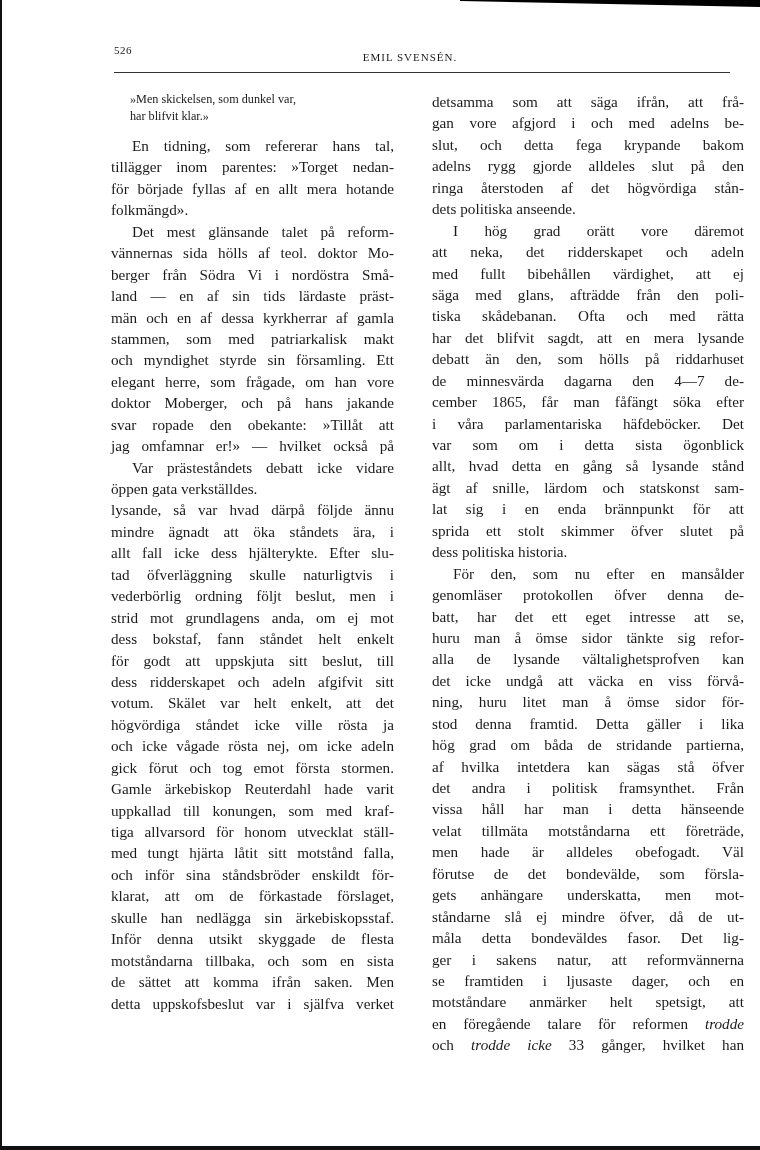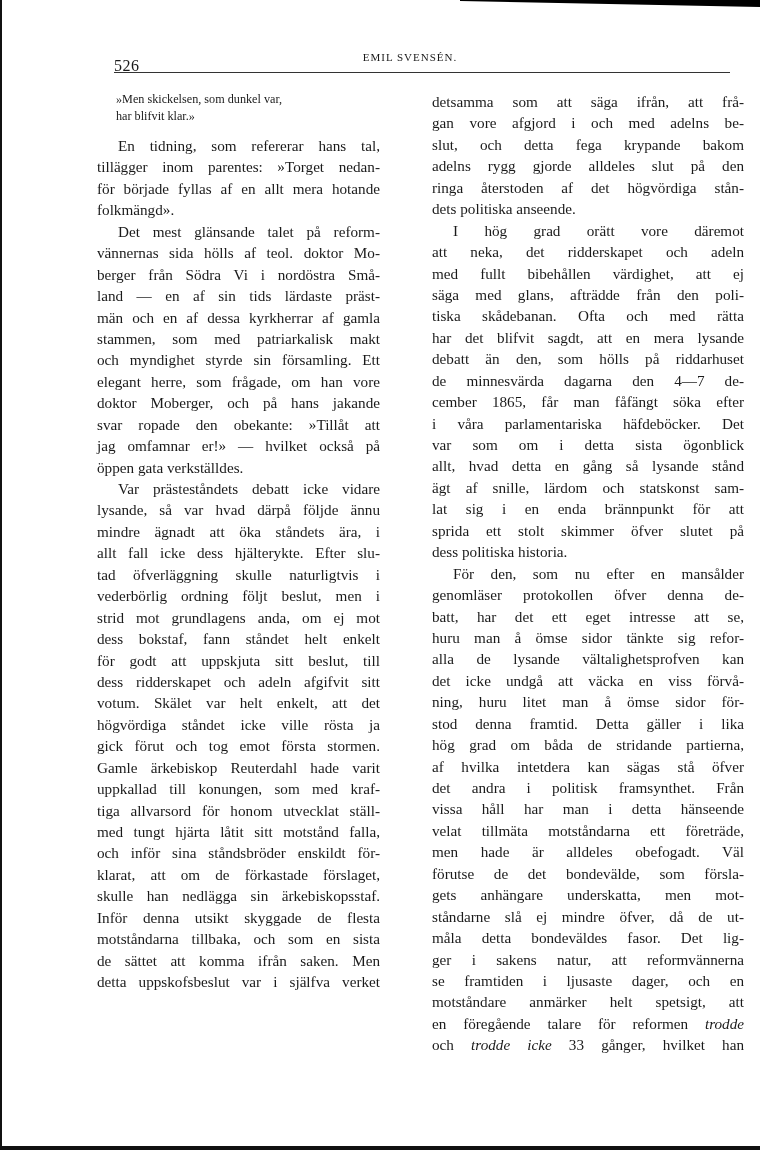--- a/index.html
+++ b/index.html
@@ -8,33 +8,33 @@
     background: #ffffff; color: #1a1a1a;
     font-family: "Liberation Serif", "DejaVu Serif", serif;
   }
   .edge-left { position: absolute; left: 0; top: 0; width: 2px; height: 1150px; background: #111; }
   .edge-top {
     position: absolute; left: 460px; top: 0; width: 300px; height: 7px; background: #000;
     clip-path: polygon(0 0, 100% 0, 100% 100%, 0 15%);
   }
   .edge-bottom { position: absolute; left: 0; top: 1146px; width: 760px; height: 4px; background: #111; }
   .page-number {
-    position: absolute; left: 114px; top: 44px; font-size: 16px; letter-spacing: 0.5px; margin-top: 13px;
+    position: absolute; left: 114px; top: 44px; font-size: 11px; letter-spacing: 0.5px;
   }
   .running-head {
     position: absolute; left: 0; width: 820px; top: 51px; text-align: center;
     font-size: 11px; letter-spacing: 1px;
   }
   .header-rule {
     position: absolute; left: 114px; top: 72px; width: 616px; height: 1px; background: #333;
   }
   .col {
     position: absolute; top: 91px; font-size: 15.2px; line-height: 21.45px;
   }
-  .col-left { left: 97px; width: 283px; }
+  .col-left { left: 111px; width: 283px; }
   .col-right { left: 432px; width: 312px; }
   .line {
     display: block; white-space: nowrap; text-align: justify; text-align-last: justify;
     height: 21.45px; overflow: visible;
   }
   .line.last { text-align-last: left; }
   .line.indent { padding-left: 21px; }
   .verse { font-size: 12.2px; line-height: 17px; height: 17px; padding-left: 19px; text-align-last: left; }
   .verse-gap { height: 10px; }
   em { font-style: italic; }
@@ -63,33 +63,34 @@
       <span class="line">vännernas sida hölls af teol. doktor Mo-</span>
       <span class="line">berger från Södra Vi i nordöstra Små-</span>
       <span class="line">land — en af sin tids lärdaste präst-</span>
       <span class="line">män och en af dessa kyrkherrar af gamla</span>
       <span class="line">stammen, som med patriarkalisk makt</span>
       <span class="line">och myndighet styrde sin församling. Ett</span>
       <span class="line">elegant herre, som frågade, om han vore</span>
       <span class="line">doktor Moberger, och på hans jakande</span>
       <span class="line">svar ropade den obekante: »Tillåt att</span>
       <span class="line">jag omfamnar er!» — hvilket också på</span>
+      <span class="line indent">Var prästeståndets debatt icke vidare</span>
       <span class="line last">öppen gata verkställdes.</span>
-      <span class="line indent">Var prästeståndets debatt icke vidare</span>
       <span class="line">lysande, så var hvad därpå följde ännu</span>
       <span class="line">mindre ägnadt att öka ståndets ära, i</span>
       <span class="line">allt fall icke dess hjälterykte. Efter slu-</span>
       <span class="line">tad öfverläggning skulle naturligtvis i</span>
       <span class="line">vederbörlig ordning följt beslut, men i</span>
       <span class="line">strid mot grundlagens anda, om ej mot</span>
       <span class="line">dess bokstaf, fann ståndet helt enkelt</span>
       <span class="line">för godt att uppskjuta sitt beslut, till</span>
       <span class="line">dess ridderskapet och adeln afgifvit sitt</span>
       <span class="line">votum. Skälet var helt enkelt, att det</span>
       <span class="line">högvördiga ståndet icke ville rösta ja</span>
+      <span class="line">och icke vågade rösta nej, om icke adeln</span>
       <span class="line">gick förut och tog emot första stormen.</span>
       <span class="line">Gamle ärkebiskop Reuterdahl hade varit</span>
       <span class="line">uppkallad till konungen, som med kraf-</span>
       <span class="line">tiga allvarsord för honom utvecklat ställ-</span>
       <span class="line">med tungt hjärta låtit sitt motstånd falla,</span>
       <span class="line">och inför sina ståndsbröder enskildt för-</span>
       <span class="line">klarat, att om de förkastade förslaget,</span>
       <span class="line">skulle han nedlägga sin ärkebiskopsstaf.</span>
       <span class="line">Inför denna utsikt skyggade de flesta</span>
       <span class="line">motståndarna tillbaka, och som en sista</span>

